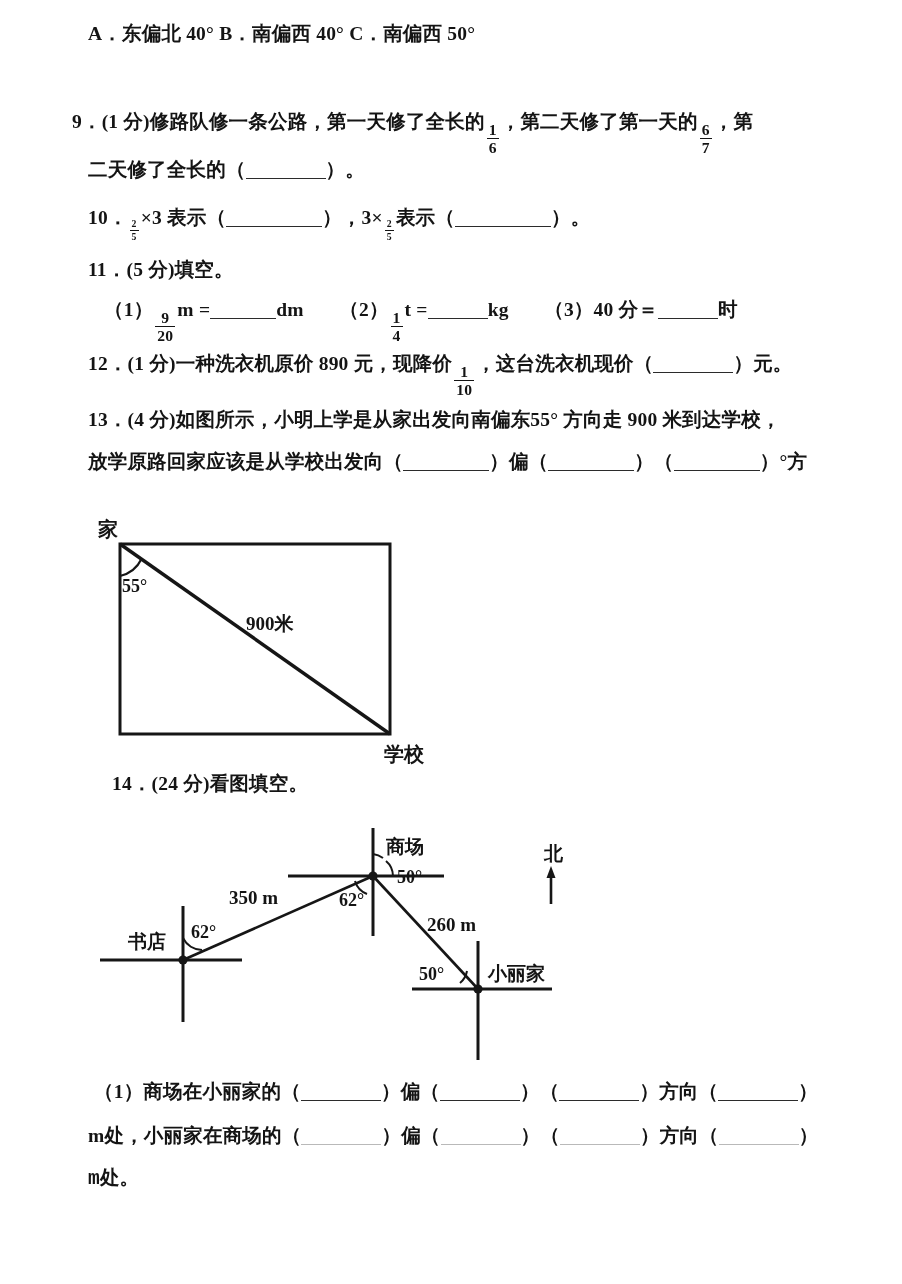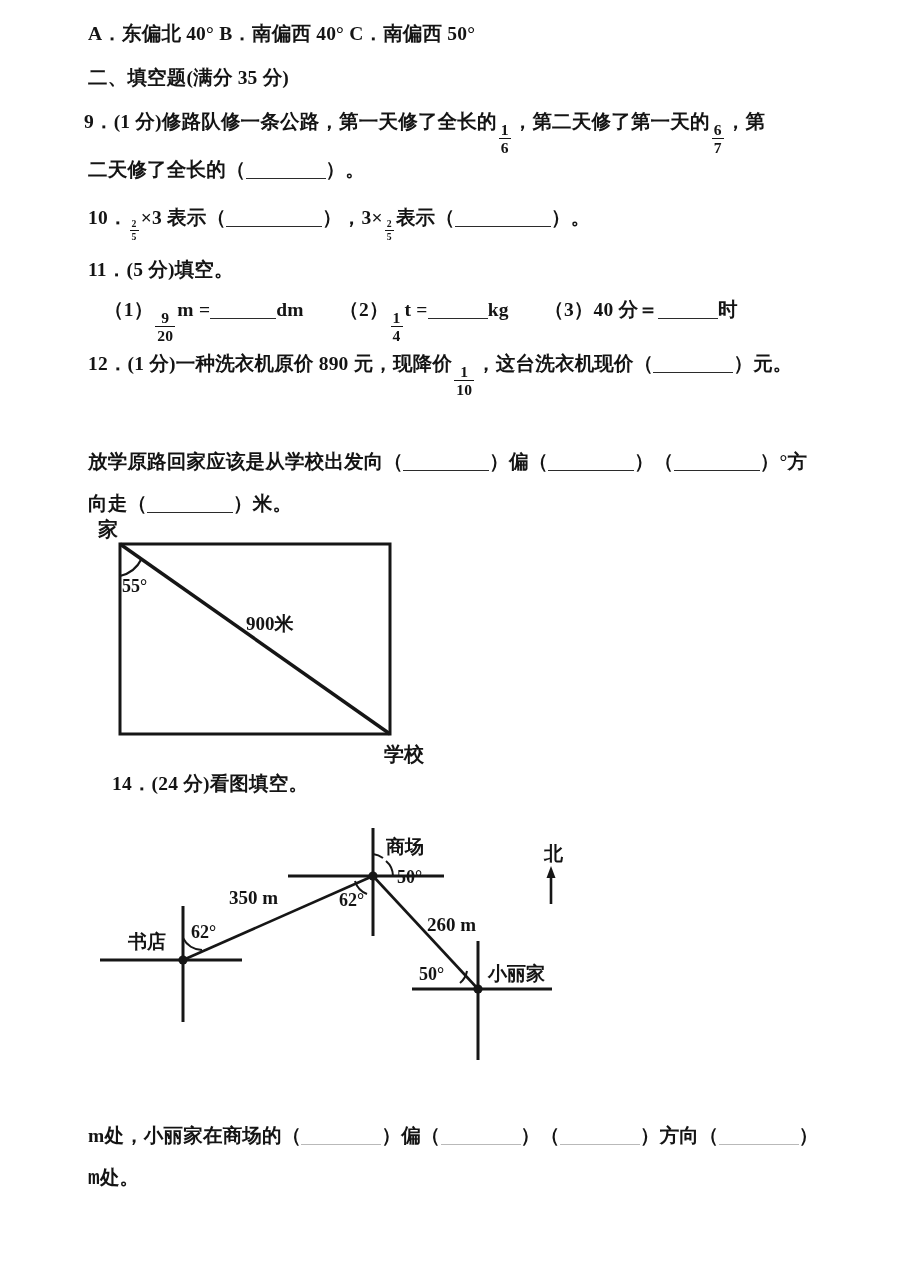--- a/index.html
+++ b/index.html
@@ -83,25 +83,22 @@
 </style>
 </head>
 <body>
 
 <div class="page">
 
   <div class="line bold" style="left:88px; top:22px;">
     <span>A．东偏北 40°  B．南偏西 40°  C．南偏西 50°</span>
   </div>
 
-  <div class="line bold" style="left:88px; top:66px;">
-    <span>二、填空题(满分 35 分)</span>
-  </div>
-
-  <div class="line bold" style="left:84px; top:110px;text-align:right;">
+
+  <div class="line bold" style="left:72px; top:110px;text-align:right;">
     <span>9．</span><span>(1 分)</span><span>修路队修一条公路，第一天修了全长的</span><span class="frac">
         <span class="num">1</span>
         <span class="den">6</span>
       </span><span>，第二天修了第一天的</span><span class="frac">
         <span class="num">6</span>
         <span class="den">7</span>
       </span><span>，第</span>
   </div>
   <div class="line bold" style="left:88px; top:158px;text-align:center;">
     <span>二天修了全长的（</span><span class="blank b80"></span><span>）。</span>
@@ -134,25 +131,25 @@
     <span>（3）</span><span>40 分＝</span><span class="blank b60"></span><span>时</span>
   </div>
 
   <div class="line bold" style="left:88px; top:352px;text-align:center;">
     <span>12．</span><span>(1 分)</span><span>一种洗衣机原价 890 元，现降价</span><span class="frac">
         <span class="num">1</span>
         <span class="den">10</span>
       </span><span>，这台洗衣机现价（</span><span class="blank b80"></span><span>）元。</span>
   </div>
 
+  <div class="line bold" style="left:88px; top:408px;">
+    <span>13．</span><span>(4 分)</span><span>如图所示，小明上学是从家出发向南偏东55° 方向走 900 米到达学校，</span>
+  </div>
   <div class="line bold" style="left:88px; top:450px;">
     <span>放学原路回家应该是从学校出发向（</span><span class="blank b86"></span><span>）偏（</span><span class="blank b86"></span><span>）（</span><span class="blank b86"></span><span>）°方</span>
-  </div>
-  <div class="line bold" style="left:88px; top:492px;">
-    <span>向走（</span><span class="blank b86"></span><span>）米。</span>
   </div>
 
   <div class="diagram" style="left:96px; top:520px;">
     <svg width="360" height="250" viewBox="0 0 360 250">
       <rect x="24" y="24" width="270" height="190" fill="none" stroke="#161616" stroke-width="3"></rect>
       <line x1="24" y1="24" x2="294" y2="214" stroke="#161616" stroke-width="3.4"></line>
       <path d="M 24 56 A 32 32 0 0 0 45.5 39" fill="none" stroke="#161616" stroke-width="2.2"></path>
       <text class="dlabel" x="2" y="16" font-size="20">家</text>
       <text class="dlabel" x="26" y="72" font-size="18">55°</text>
       <text class="dlabel" x="150" y="110" font-size="19">900米</text>
@@ -197,20 +194,23 @@
       <text class="dlabel" x="335" y="103" font-size="19">260 m</text>
       <text class="dlabel" x="327" y="152" font-size="18">50°</text>
       <text class="dlabel" x="396" y="152" font-size="19">小丽家</text>
 
       <text class="dlabel" x="452" y="32" font-size="19">北</text>
       <line x1="459" y1="44" x2="459" y2="76" stroke="#161616" stroke-width="2.6"></line>
       <polygon points="459,38 454.5,50 463.5,50" fill="#161616"></polygon>
     </svg>
   </div>
 
+  <div class="line bold" style="left:94px; top:1080px;">
+    <span>（1）商场在小丽家的（</span><span class="blank b80"></span><span>）偏（</span><span class="blank b80"></span><span>）（</span><span class="blank b80"></span><span>）方向（</span><span class="blank b80"></span><span>）</span>
+  </div>
   <div class="line bold" style="left:88px; top:1124px;">
     <span>m处，小丽家在商场的（</span><span class="blank b80 light"></span><span>）偏（</span><span class="blank b80 light"></span><span>）（</span><span class="blank b80 light"></span><span>）方向（</span><span class="blank b80 light"></span><span>）</span>
   </div>
   <div class="line bold" style="left:88px; top:1168px;font-family:Liberation Mono, monospace;">
     <span>m处。</span>
   </div>
 
 </div>
 
 </body></html>

